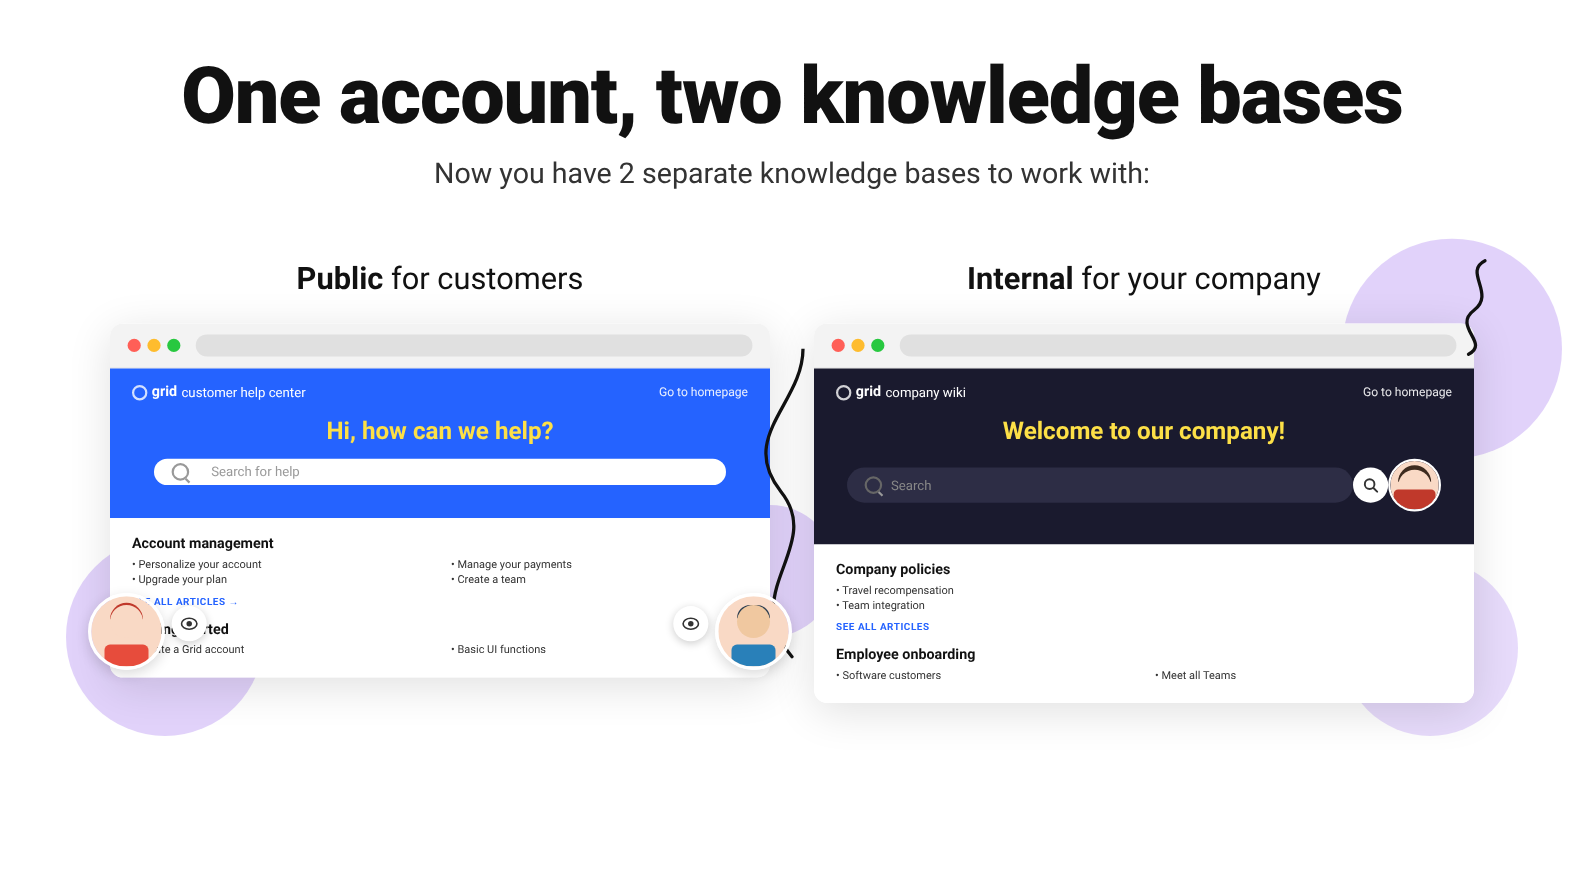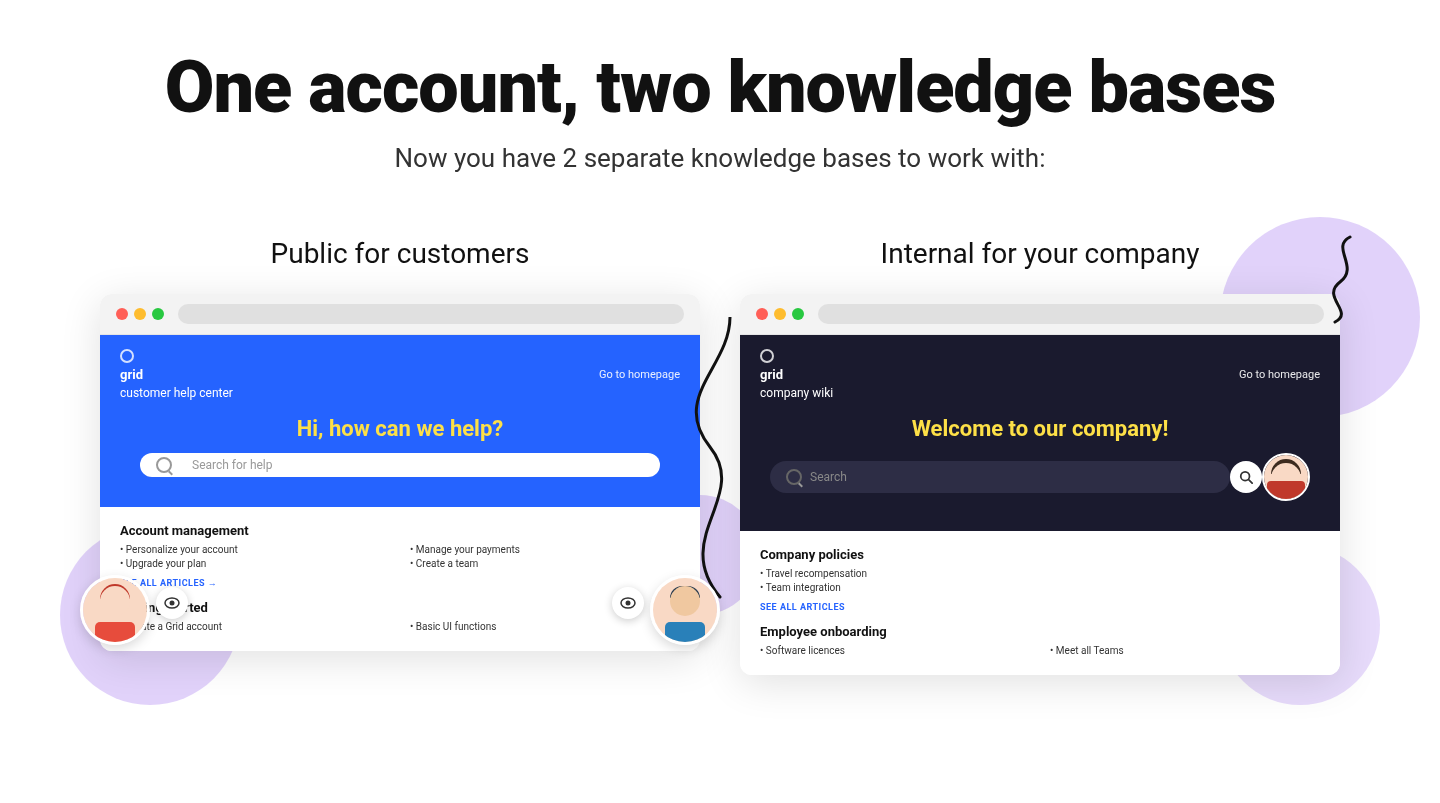--- a/index.html
+++ b/index.html
@@ -47,21 +47,21 @@
     }
 
     .column-title {
       font-size: 28px;
       font-weight: 400;
       color: #111;
       margin-bottom: 24px;
       text-align: center;
     }
     .column-title strong {
-      font-weight: 400;
+      font-weight: 700;
     }
 
     
     .browser {
       width: 100%;
       border-radius: 12px;
       box-shadow: 0 8px 40px rgba(0,0,0,0.12);
       overflow: hidden;
       background: #fff;
       position: relative;
@@ -98,25 +98,24 @@
       padding: 14px 20px 30px;
     }
     .kb-nav {
       display: flex;
       align-items: center;
       justify-content: space-between;
       margin-bottom: 16px;
     }
     .kb-brand {
       display: flex;
-      align-items: flex-start;
+      align-items: flex-end;
       gap: 4px;
       color: #fff;
       font-size: 13px;
-      flex-direction: column;
     }
     .kb-brand-dot {
       width: 14px;
       height: 14px;
       border-radius: 50%;
       border: 2px solid rgba(255,255,255,0.8);
       display: inline-block;
     }
     .kb-brand-name {
       font-weight: 700;
@@ -551,21 +550,21 @@
             <div class="kb-col">
               <div class="kb-item">• Travel recompensation</div>
               <div class="kb-item">• Team integration</div>
             </div>
           </div>
           <div class="kb-see-all">SEE ALL ARTICLES</div>
 
           <div class="kb-section-title">Employee onboarding</div>
           <div class="kb-items">
             <div class="kb-col">
-              <div class="kb-item">• Software licences</div>
+              <div class="kb-item">• Software customers</div>
             </div>
             <div class="kb-col">
               <div class="kb-item">• Meet all Teams</div>
             </div>
           </div>
         </div>
       </div>
 
       <svg class="squiggle" style="position:absolute;top:-10px;right:-30px;z-index:6;" width="80" height="100" viewBox="0 0 80 100">
         <path d="M 60 10 C 40 20, 70 40, 50 55 C 30 70, 65 85, 45 95" stroke="#111" stroke-width="3" fill="none" stroke-linecap="round"></path>

